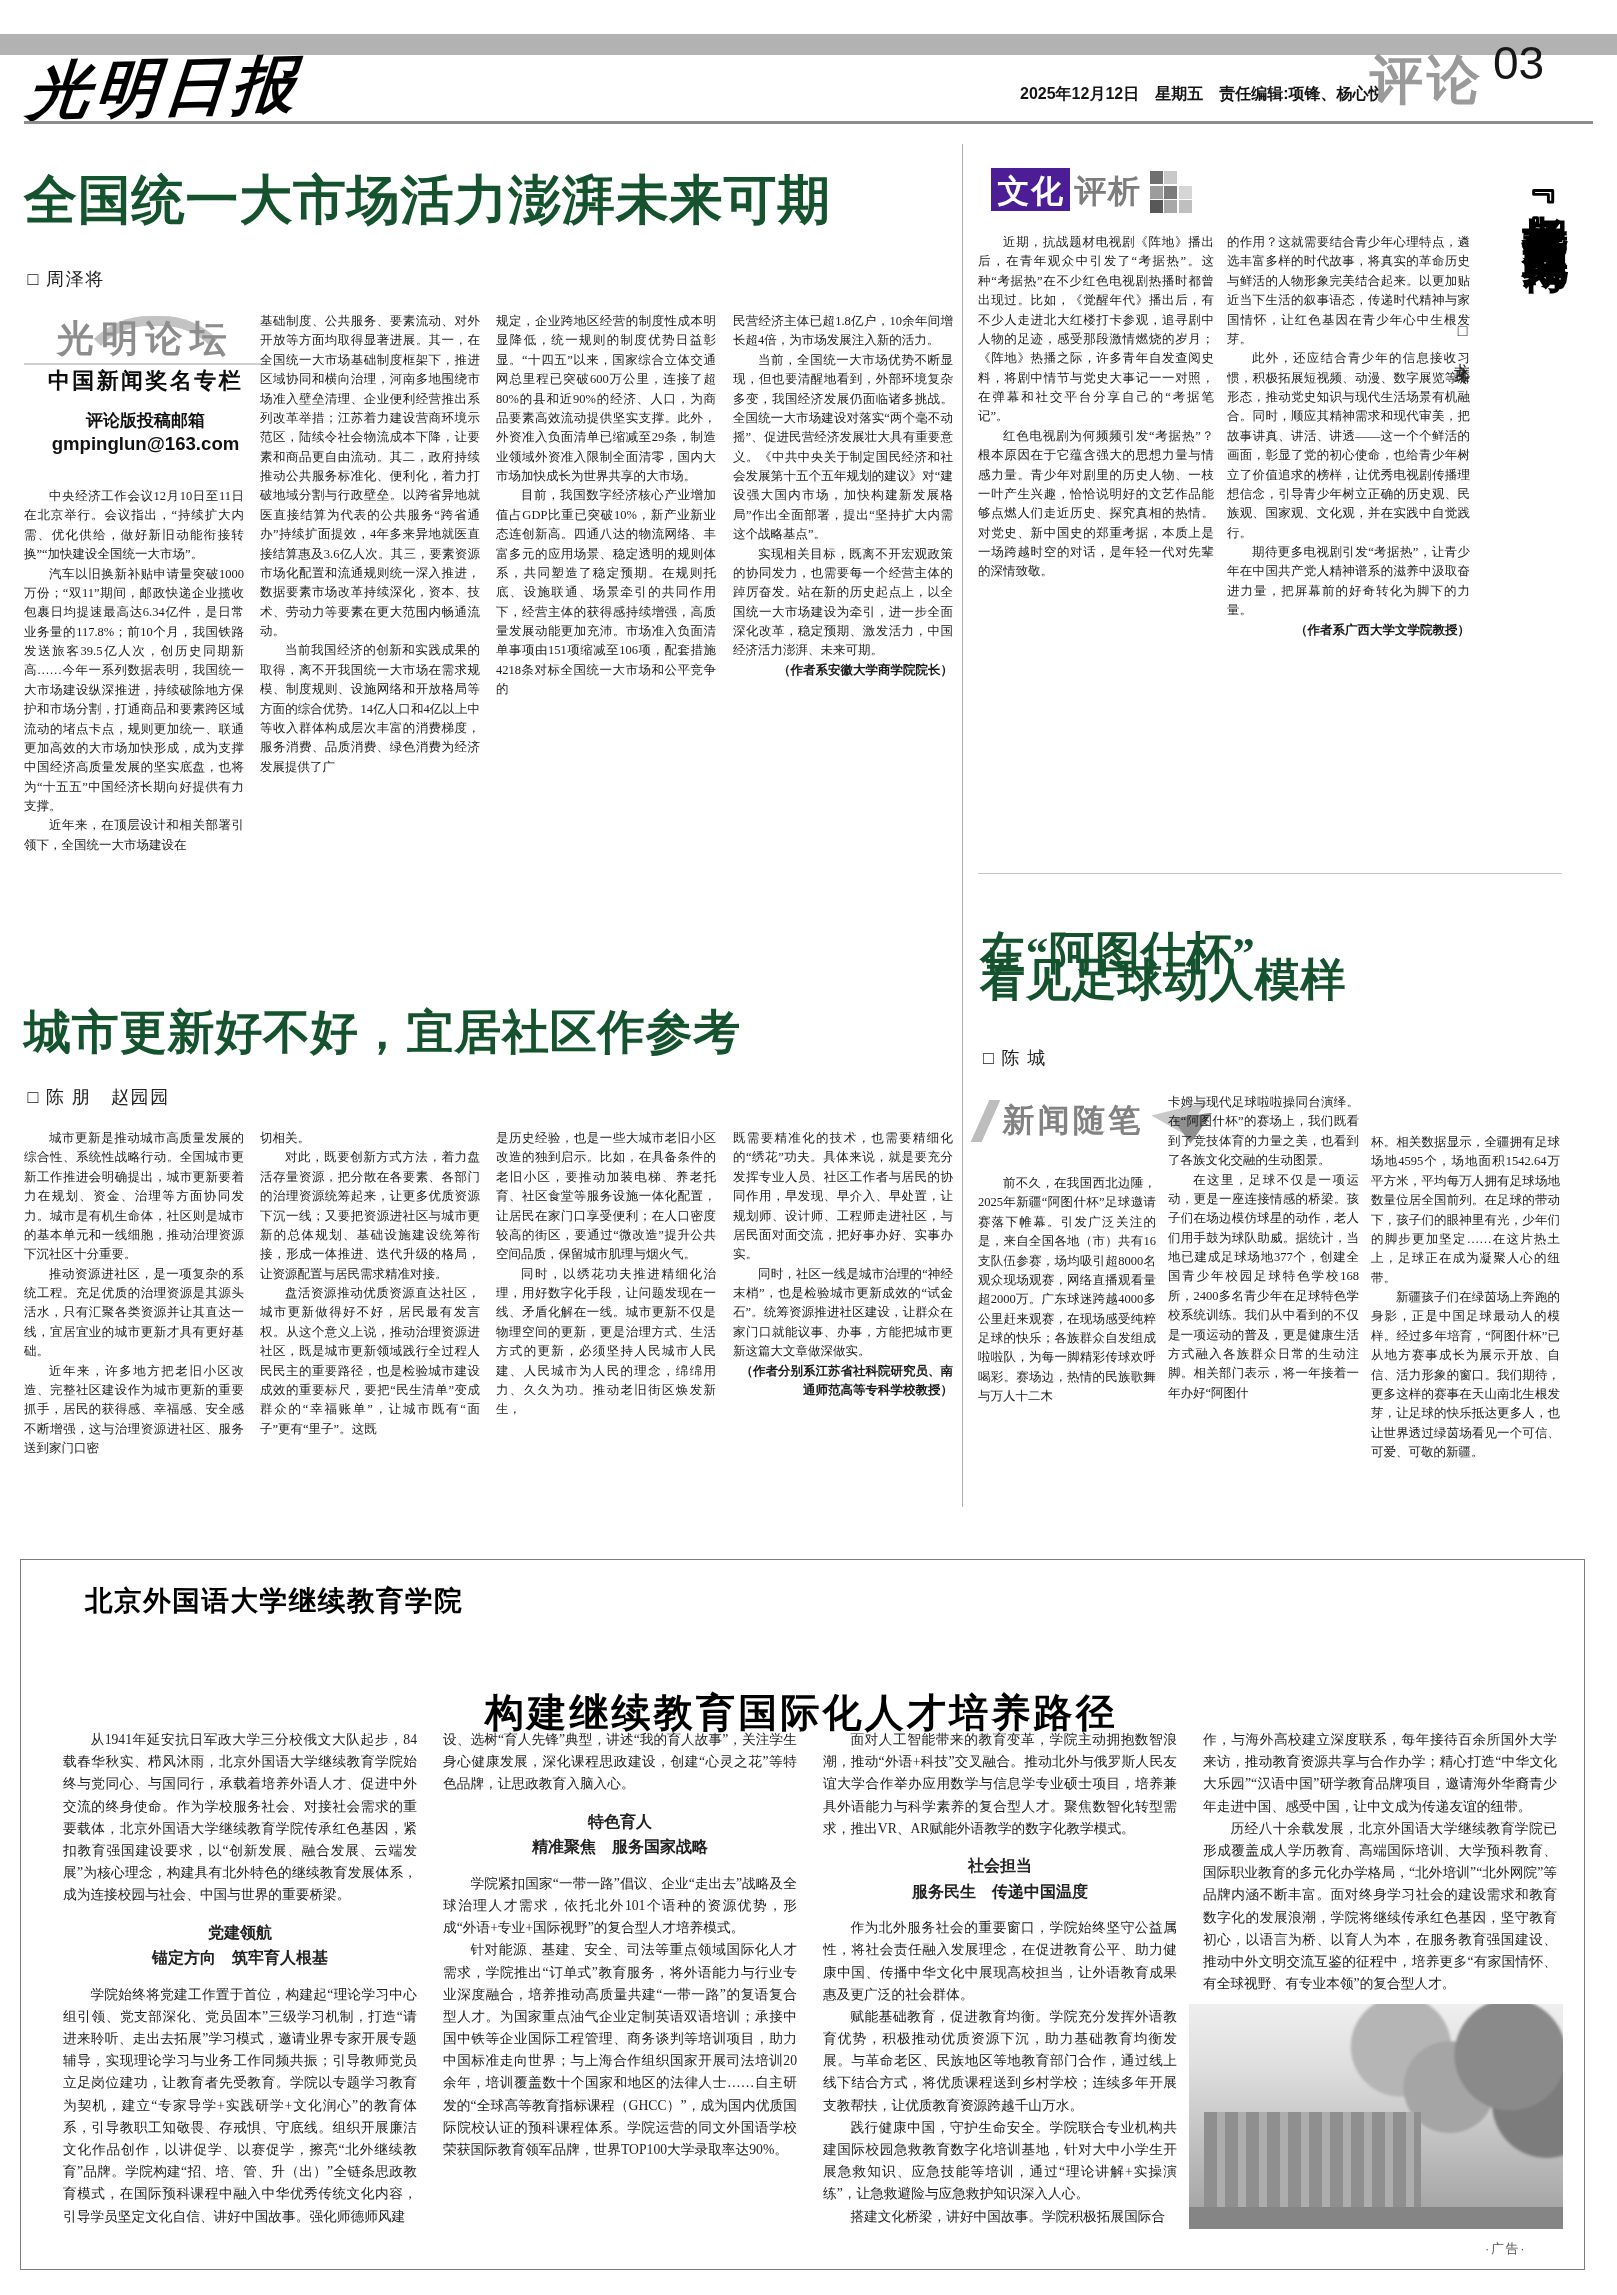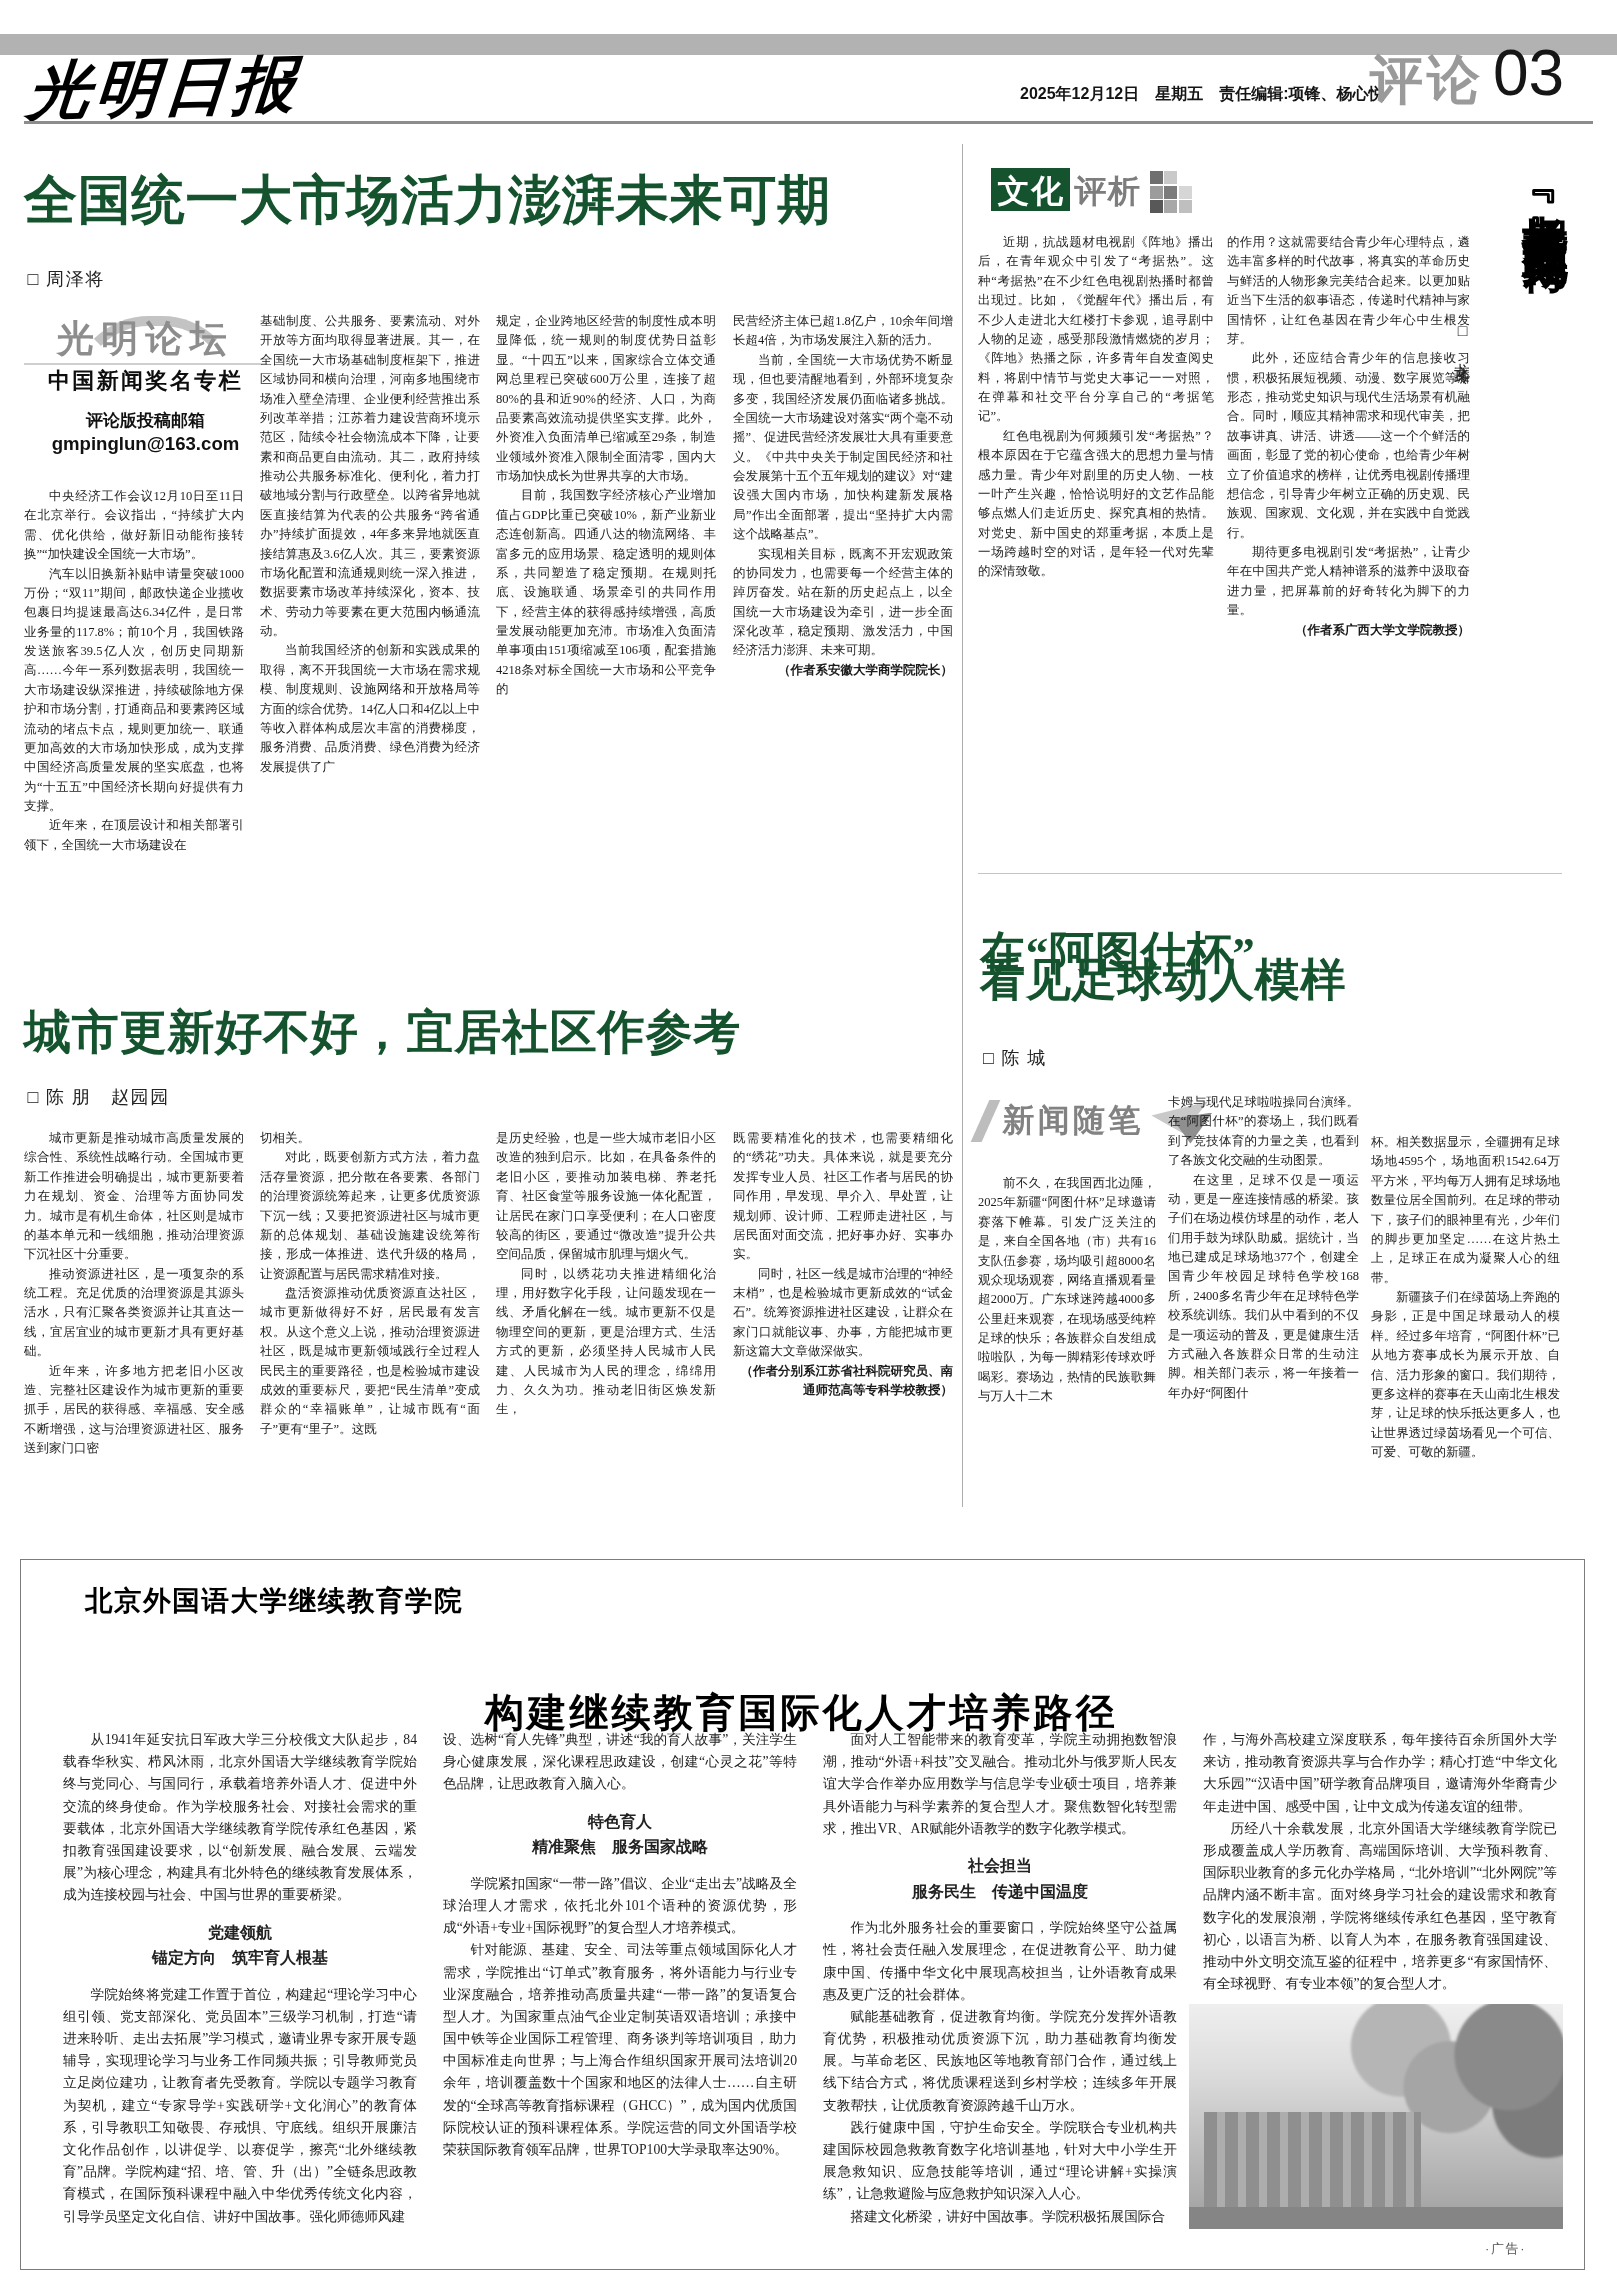--- a/index.html
+++ b/index.html
@@ -7,21 +7,21 @@
         font-family:"Liberation Serif","DejaVu Serif",serif;color:#111;overflow:hidden;}
 
   
   .topbar{position:absolute;left:0;top:34px;width:1617px;height:21px;background:#b2b2b2;}
   .masthead{position:absolute;left:27.5px;top:45px;font-size:63px;font-weight:900;font-style:italic;
             letter-spacing:4.9px;transform:skewX(-6deg) rotate(-1.5deg);color:#000;}
   .dateline{position:absolute;left:1020px;top:84px;font-size:16px;font-weight:bold;
             font-family:"Liberation Sans",sans-serif;color:#151515;}
   .section-word{position:absolute;left:1370px;top:45px;font-size:53px;font-weight:900;color:#9a9a9a;
             letter-spacing:4px;font-family:"Liberation Sans",sans-serif;}
-  .page-no{position:absolute;left:1493px;top:36px;font-size:64px;font-weight:500;color:#161616;
+  .page-no{position:absolute;left:1493px;top:36px;font-size:46px;font-weight:500;color:#161616;
             font-family:"Liberation Sans",sans-serif;}
   .rule{position:absolute;left:24px;top:121px;width:1569px;height:3.2px;background:#8c8c8c;}
 
   
   .headline{position:absolute;font-weight:900;color:#14532d;letter-spacing:0.8px;line-height:1.1;}
   .byline{position:absolute;font-size:18px;color:#222;letter-spacing:1.6px;}
   .col{position:absolute;font-size:12.5px;line-height:1.55;text-align:justify;color:#1c1c1c;overflow:hidden;}
   .col p{margin:0;text-indent:2em;}
   .col p.cont{text-indent:0;}
   .col p.credit{text-indent:0;text-align:right;font-weight:bold;}
@@ -34,21 +34,21 @@
   .forum .arcline{position:absolute;left:0;top:49px;width:243px;height:2.4px;background:#cfcfcf;}
   .forum .f-title{position:relative;font-size:37px;font-weight:900;color:#8d8d8d;
               letter-spacing:7.3px;font-family:"Liberation Sans",sans-serif;}
   .forum .f-award{position:relative;font-size:22px;font-weight:900;color:#0d0d0d;letter-spacing:2.4px;
               margin-top:1.6px;font-family:"Liberation Sans",sans-serif;}
   .forum .f-maillabel{font-size:17px;font-weight:bold;margin-top:13px;font-family:"Liberation Sans",sans-serif;}
   .forum .f-mail{font-size:18.6px;font-weight:bold;margin-top:1.6px;font-family:"Liberation Sans",sans-serif;}
 
   
   .culture-tag{position:absolute;left:991px;top:168px;display:flex;align-items:flex-start;}
-  .culture-tag .tbox{background:#14532d;color:#fff;font-size:32px;font-weight:900;line-height:1;
+  .culture-tag .tbox{background:#4c1d95;color:#fff;font-size:32px;font-weight:900;line-height:1;
               padding:6.5px 4.9px 4.9px 6.5px;letter-spacing:1.6px;font-family:"Liberation Sans",sans-serif;}
   .culture-tag .trest{color:#7d7d7d;font-size:32px;font-weight:900;line-height:1;padding:6.5px 3.2px 0 4.9px;
               letter-spacing:1.6px;font-family:"Liberation Sans",sans-serif;}
   .mosaic{display:grid;grid-template-columns:repeat(3,13px);grid-template-rows:repeat(3,13px);gap:1.6px;margin:3.2px 0 0 4.9px;}
   .mosaic span{display:block;}
 
   
   .v-headline{position:absolute;left:1485px;top:175px;height:566px;width:84px;
       writing-mode:vertical-rl;font-size:46px;font-weight:900;letter-spacing:3.2px;color:#000;line-height:1.05;}
   .v-byline{position:absolute;left:1451px;top:322px;writing-mode:vertical-rl;font-size:16px;color:#222;letter-spacing:3.2px;}

